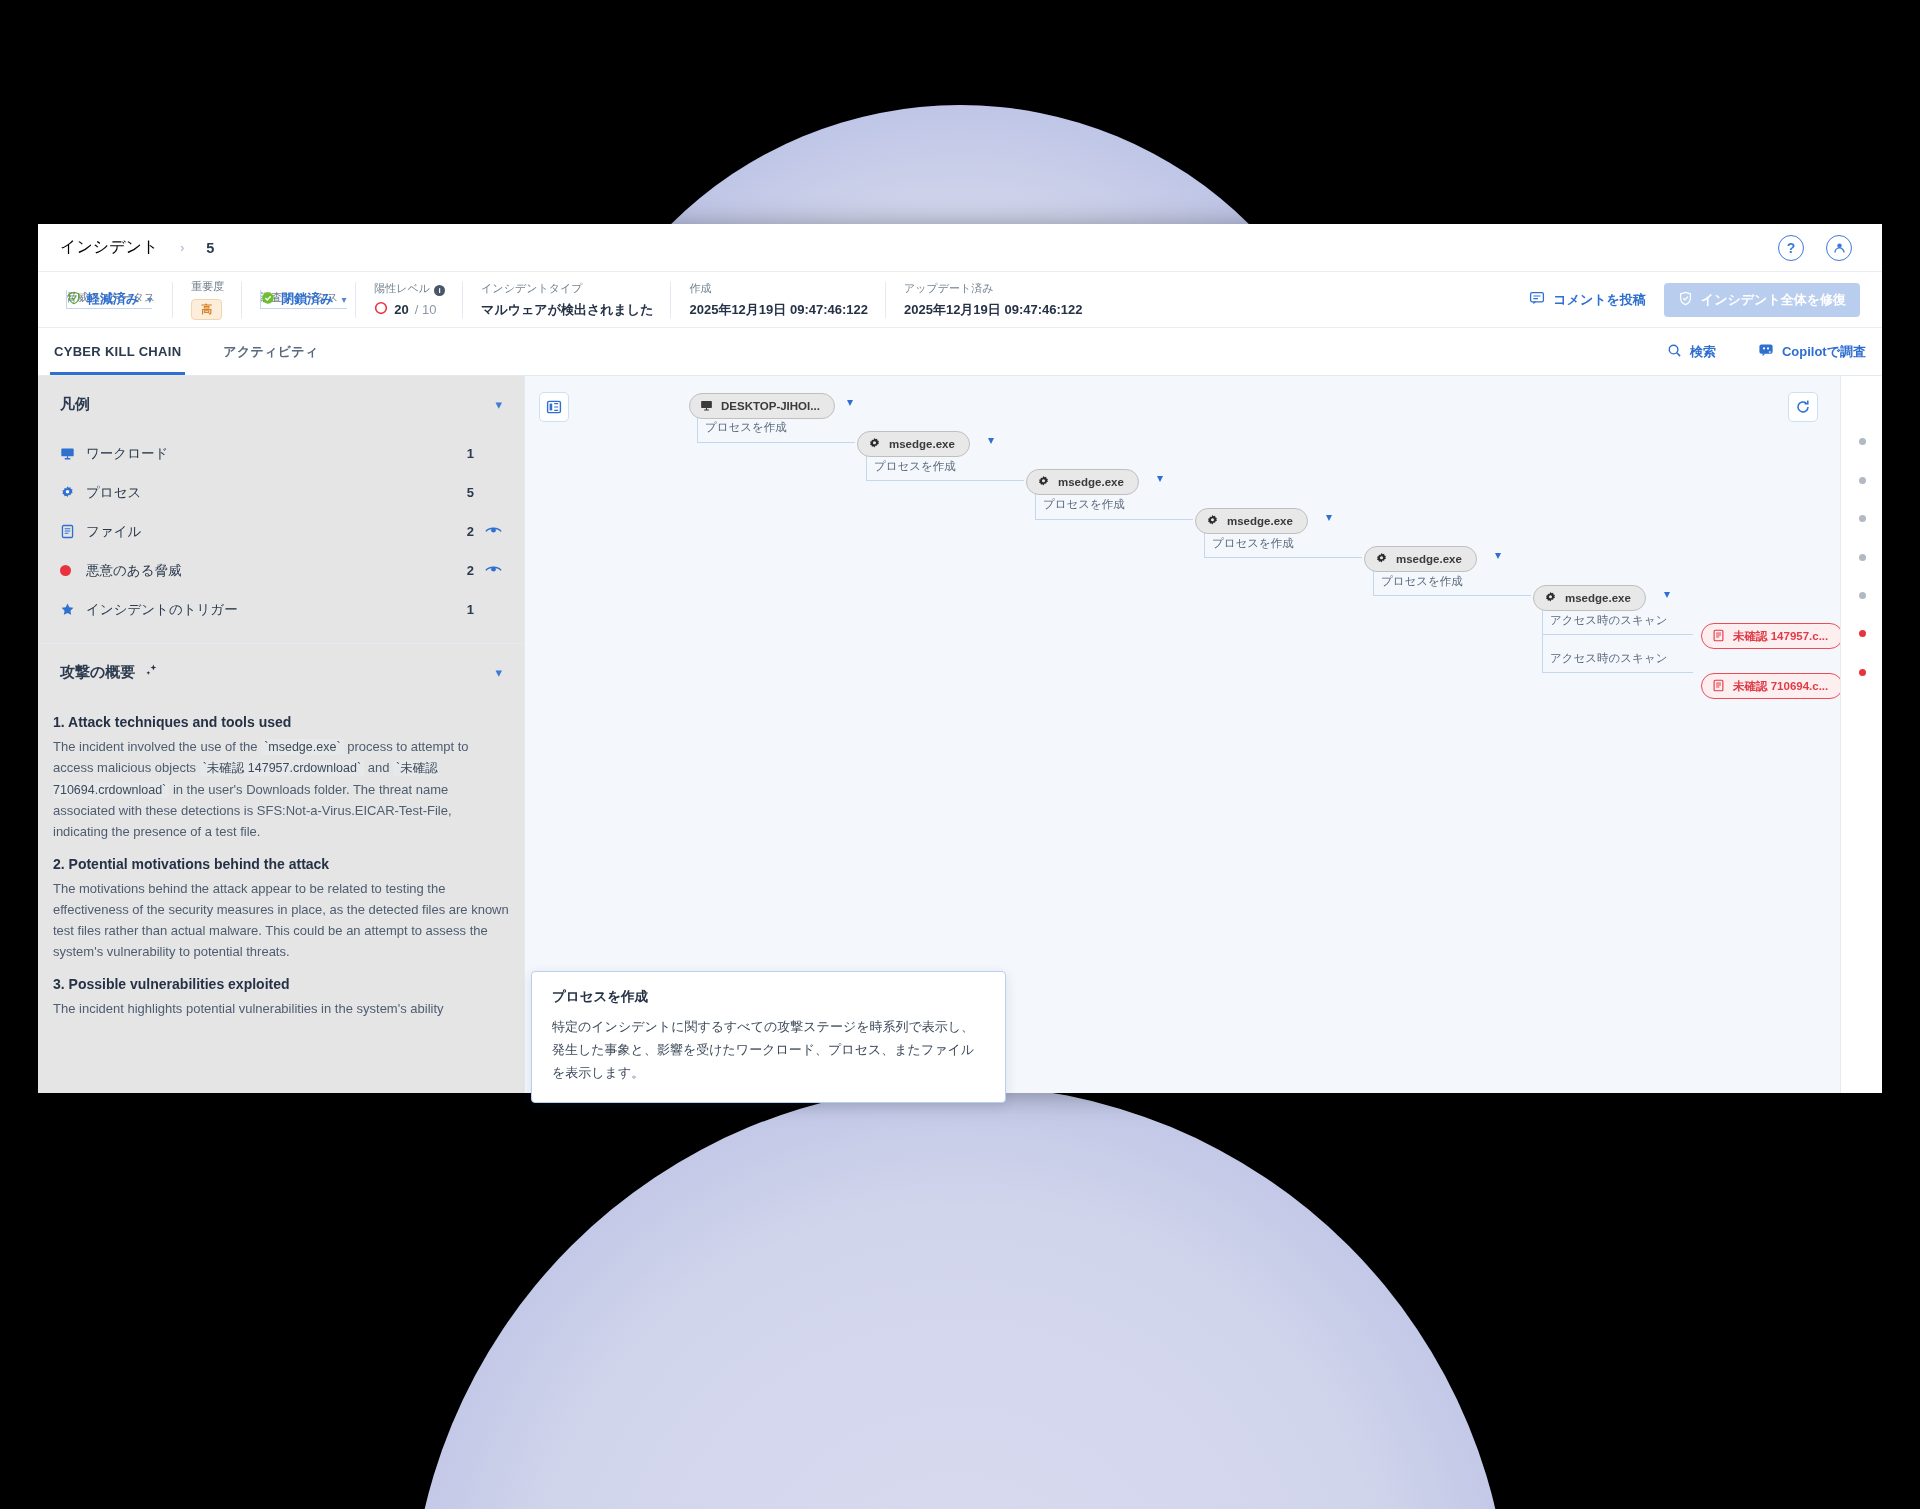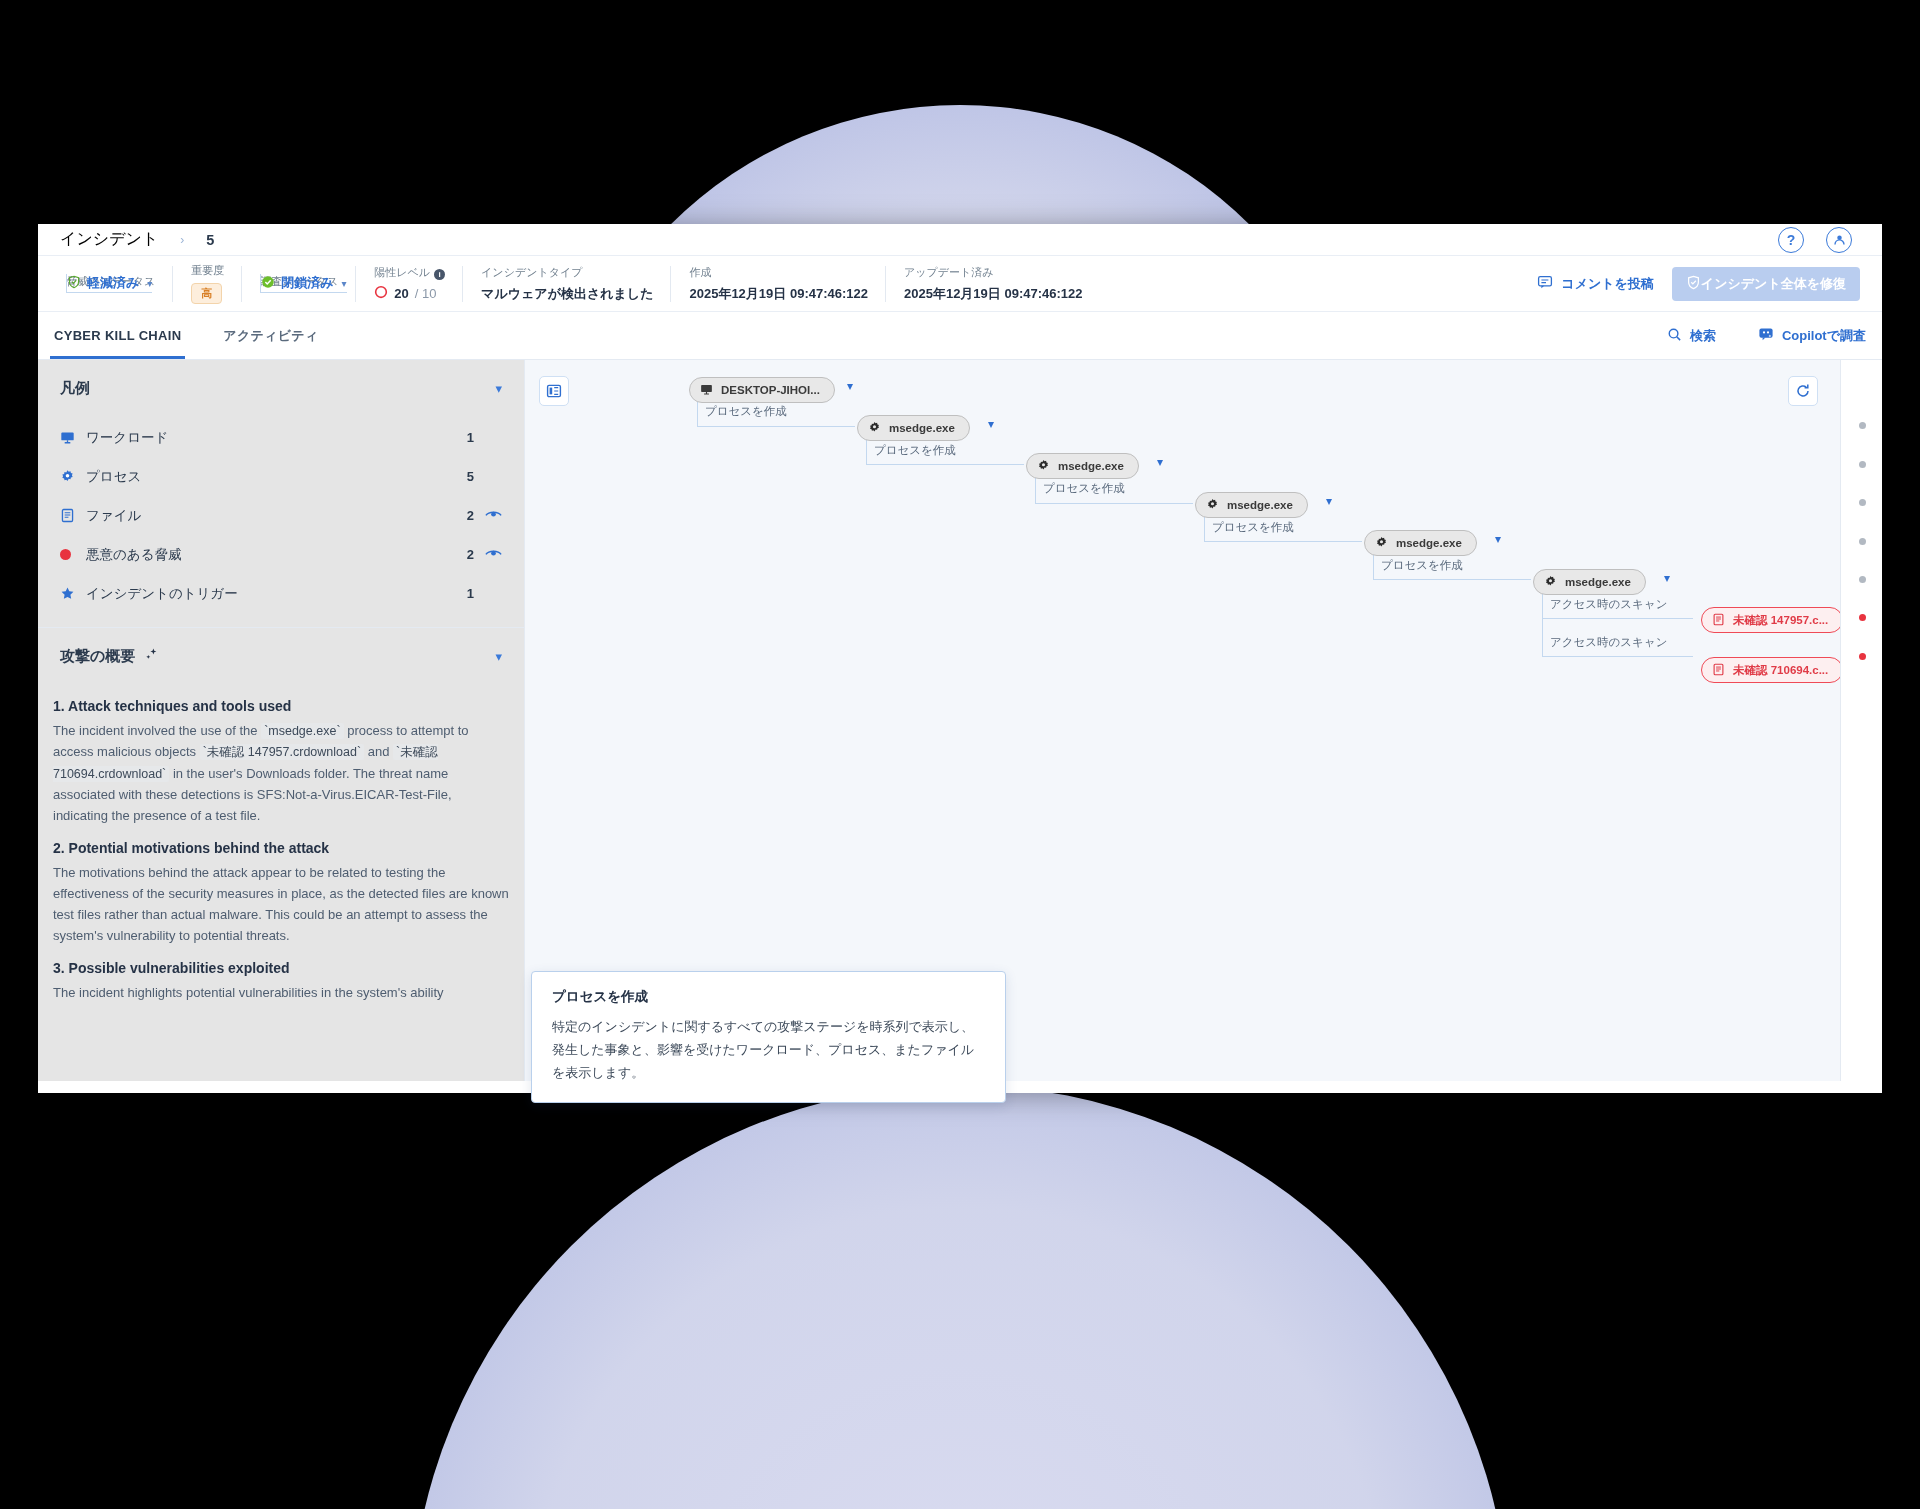--- a/index.html
+++ b/index.html
@@ -34,21 +34,21 @@
   #window {
     position: absolute; left: 38px; top: 224px;
     width: 1844px; height: 869px;
     background: #ffffff;
     overflow: hidden;
     box-shadow: 0 2px 26px rgba(0,0,0,0.35);
   }
 
   
   .crumbbar {
-    height: 32px; display: flex; align-items: center;
+    height: 48px; display: flex; align-items: center;
     padding: 0 22px; border-bottom: 1px solid #e9eef5;
     position: relative;
   }
   .crumb-sep { color: #9bb4d6; font-size: 12px; margin: 0 22px; }
   .crumb-cur { color: #2b3a4d; font-size: 14.5px; font-weight: 700; }
   .crumb-actions { margin-left: auto; display: flex; align-items: center; gap: 22px; padding-right: 8px; }
   .circ-icon {
     width: 26px; height: 26px; border-radius: 50%;
     border: 1.6px solid #3b7ad9; color: #3b7ad9;
     display: flex; align-items: center; justify-content: center;
@@ -83,21 +83,21 @@
     padding: 2px 9px; line-height: 1.3;
   }
   .ratio-den { color: #8b98a8; font-weight: 400; }
   .meta-actions { margin-left: auto; display: flex; align-items: center; gap: 14px; }
   .btn-ghost {
     display: flex; align-items: center; gap: 8px;
     color: #2f6fd0; font-size: 13px; font-weight: 700; cursor: pointer;
     padding: 6px 4px;
   }
   .btn-primary-disabled {
-    display: flex; align-items: flex-end; 
+    display: flex; align-items: flex-end; gap: 8px;
     background: #b9cdef; color: #ffffff;
     font-size: 13px; font-weight: 700;
     border-radius: 4px; padding: 8px 14px; cursor: default;
   }
 
   
   .tabbar {
     height: 48px; display: flex; align-items: center;
     padding: 0 12px; border-bottom: 1px solid #e4eaf2;
   }

